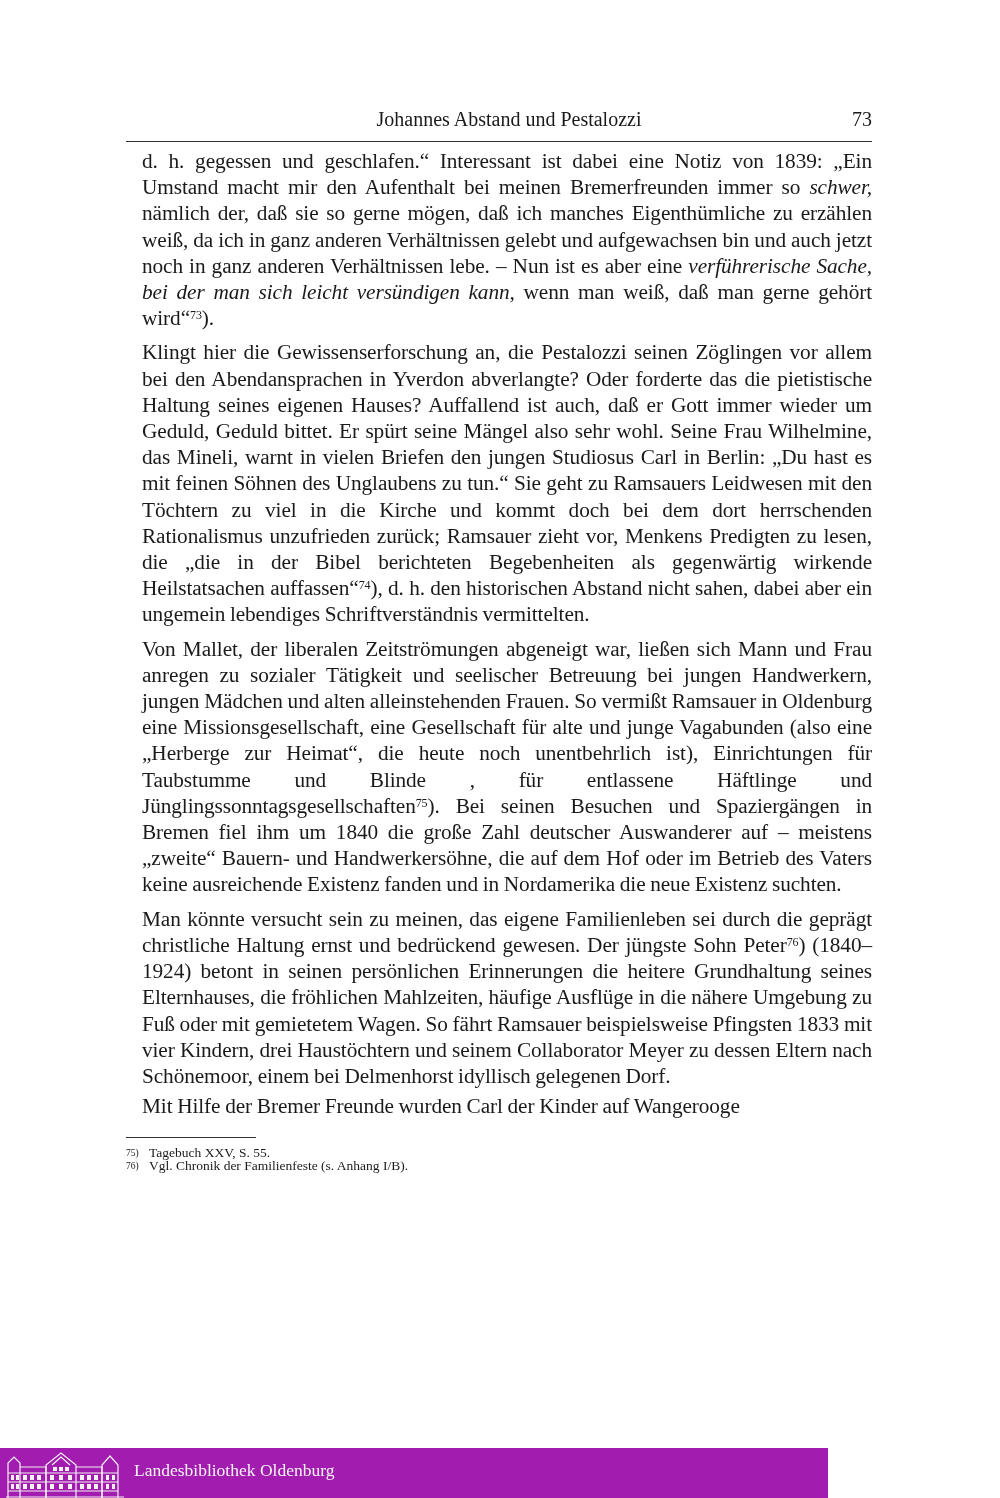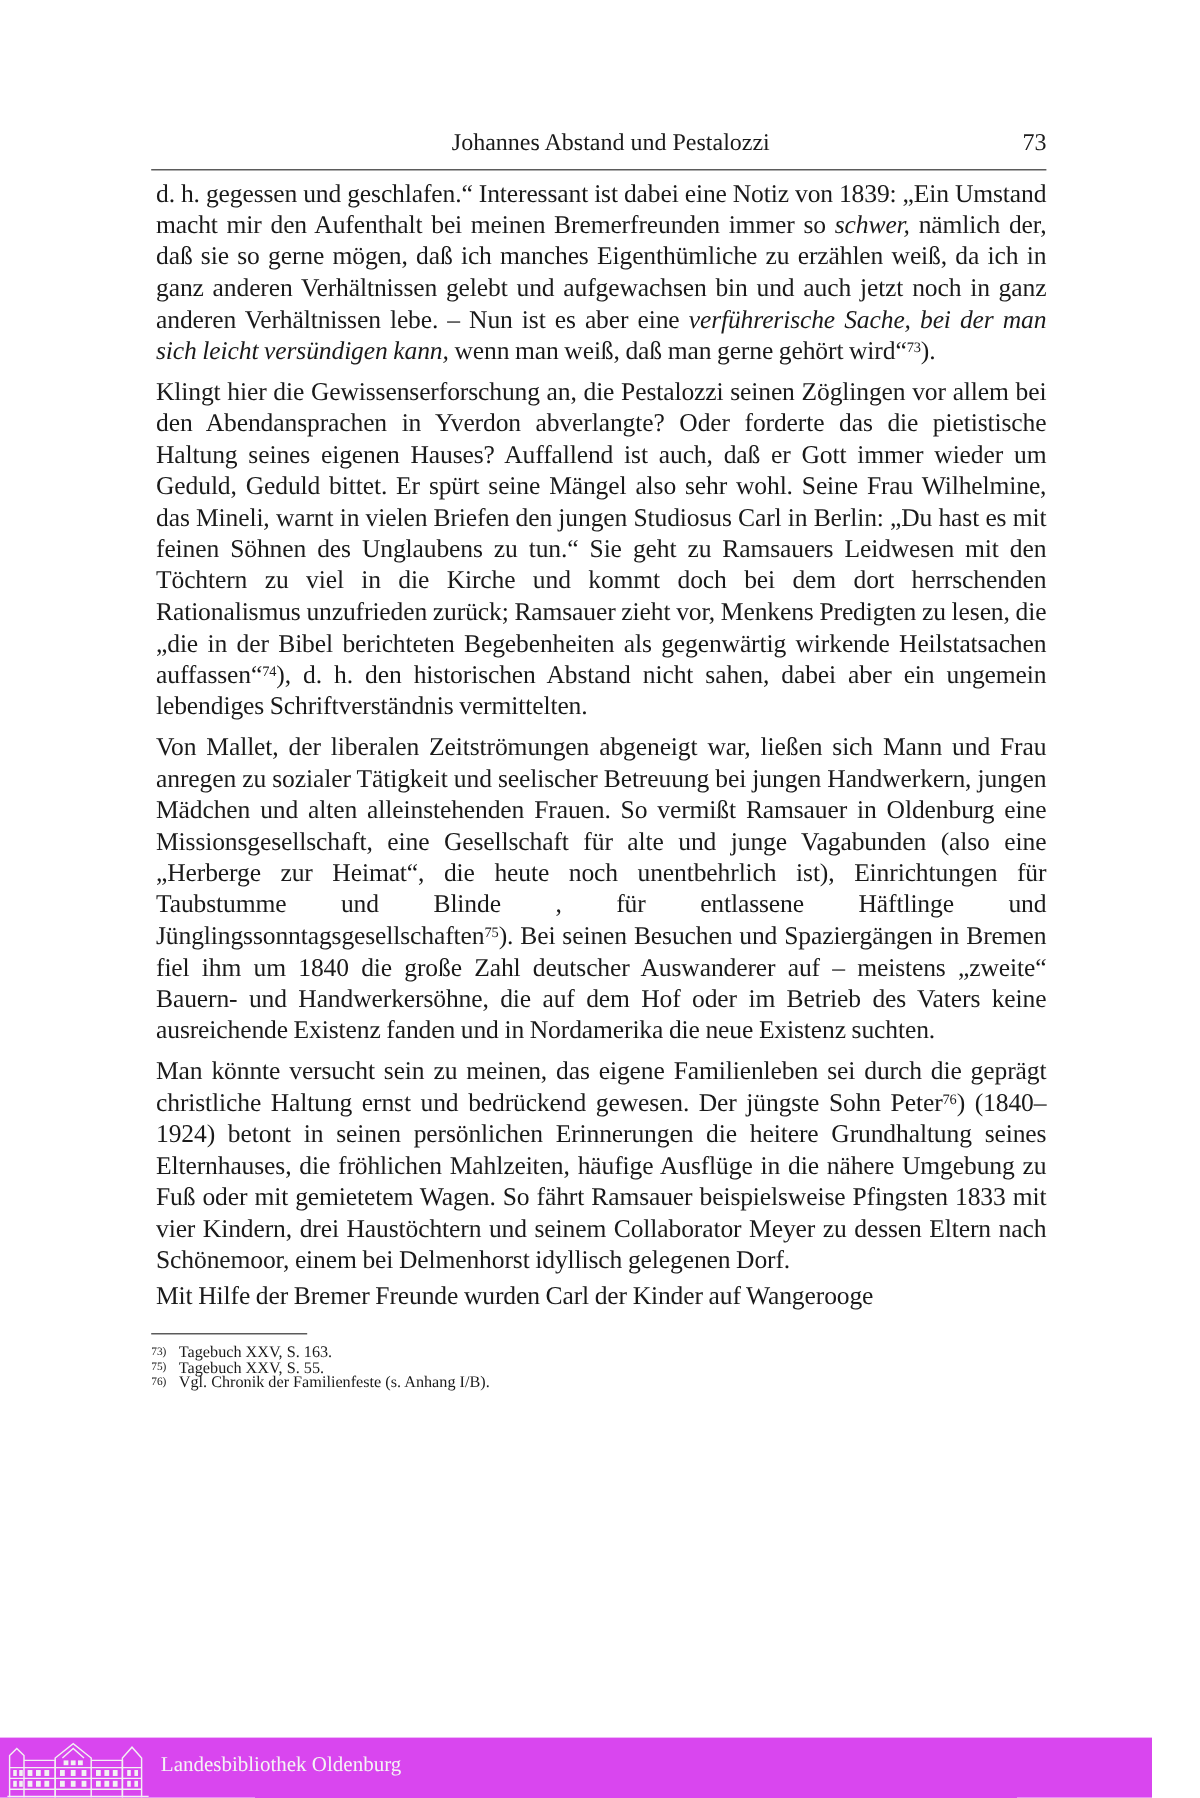--- a/index.html
+++ b/index.html
@@ -13,31 +13,31 @@
   .running-head {
     position: relative; height: 30px; font-size: 20px; line-height: 30px;
   }
   .running-head .title { position: absolute; left: 0; right: 0; text-align: center; padding-left: 20px; }
   .running-head .pageno { position: absolute; right: 0; top: 0; }
   .head-rule { height: 0; border-top: 1.5px solid #333; margin-top: 7px; }
   .body-text {
     margin-top: 6px; font-size: 21.3px; line-height: 26.2px; text-align: justify;
     hyphens: none; letter-spacing: -0.1px; word-spacing: -0.5px;
   }
-  .body-text p { margin: 0 0 8px 4px; }
+  .body-text p { margin: 0 0 8px 16px; }
   .body-text p.tight { margin-bottom: 4px; }
   .body-text em { font-style: italic; }
   sup.fn { font-size: 12px; vertical-align: 6px; line-height: 0; }
   .fn-rule { width: 130px; border-top: 1.3px solid #333; margin-top: 18px; }
   .footnotes { margin-top: 9px; font-size: 13.5px; line-height: 12.5px; }
   .footnotes .fn-line { display: flex; }
   .footnotes .fn-mark { width: 23px; font-size: 9.5px; }
   .footnotes .spaced { letter-spacing: 2px; }
   .footer-bar {
-    position: absolute; left: 0; top: 1448px; width: 960px; height: 50px; background: #d946ef;
+    position: absolute; left: 0; top: 1448px; width: 828px; height: 50px; background: #a21caf;
   }
   .footer-bar .logo { position: absolute; left: 6px; top: 3px; width: 118px; height: 47px; }
   .footer-bar .lib-name {
     position: absolute; left: 134px; top: 12px; font-size: 17.5px; color: #f4f4f4;
     font-family: "Liberation Serif", "DejaVu Serif", serif;
   }
 </style>
 </head>
 <body>
 
@@ -51,24 +51,20 @@
   <div class="body-text" id="body-text">
       <p><span>d. h. gegessen und geschlafen.“ Interessant ist dabei eine Notiz von 1839: „Ein Umstand macht mir den Aufenthalt bei meinen Bremerfreunden immer so </span><em>schwer,</em><span> nämlich der, daß sie so gerne mögen, daß ich manches Eigenthümliche zu erzählen weiß, da ich in ganz anderen Verhältnissen gelebt und aufgewachsen bin und auch jetzt noch in ganz anderen Verhältnissen lebe. – Nun ist es aber eine </span><em>verführerische Sache, bei der man sich leicht versündigen kann,</em><span> wenn man weiß, daß man gerne gehört wird“</span><sup class="fn">73</sup><span>).</span></p>
       <p><span>Klingt hier die Gewissenserforschung an, die Pestalozzi seinen Zöglingen vor allem bei den Abendansprachen in Yverdon abverlangte? Oder forderte das die pietistische Haltung seines eigenen Hauses? Auffallend ist auch, daß er Gott immer wieder um Geduld, Geduld bittet. Er spürt seine Mängel also sehr wohl. Seine Frau Wilhelmine, das Mineli, warnt in vielen Briefen den jungen Studiosus Carl in Berlin: „Du hast es mit feinen Söhnen des Unglaubens zu tun.“ Sie geht zu Ramsauers Leidwesen mit den Töchtern zu viel in die Kirche und kommt doch bei dem dort herrschenden Rationalismus unzufrieden zurück; Ramsauer zieht vor, Menkens Predigten zu lesen, die „die in der Bibel berichteten Begebenheiten als gegenwärtig wirkende Heilstatsachen auffassen“</span><sup class="fn">74</sup><span>), d. h. den historischen Abstand nicht sahen, dabei aber ein ungemein lebendiges Schriftverständnis vermittelten.</span></p>
       <p><span>Von Mallet, der liberalen Zeitströmungen abgeneigt war, ließen sich Mann und Frau anregen zu sozialer Tätigkeit und seelischer Betreuung bei jungen Handwerkern, jungen Mädchen und alten alleinstehenden Frauen. So vermißt Ramsauer in Oldenburg eine Missionsgesellschaft, eine Gesellschaft für alte und junge Vagabunden (also eine „Herberge zur Heimat“, die heute noch unentbehrlich ist), Einrichtungen für Taubstumme und Blinde , für entlassene Häftlinge und Jünglingssonntagsgesellschaften</span><sup class="fn">75</sup><span>). Bei seinen Besuchen und Spaziergängen in Bremen fiel ihm um 1840 die große Zahl deutscher Auswanderer auf – meistens „zweite“ Bauern- und Handwerkersöhne, die auf dem Hof oder im Betrieb des Vaters keine ausreichende Existenz fanden und in Nordamerika die neue Existenz suchten.</span></p>
       <p class="tight"><span>Man könnte versucht sein zu meinen, das eigene Familienleben sei durch die geprägt christliche Haltung ernst und bedrückend gewesen. Der jüngste Sohn Peter</span><sup class="fn">76</sup><span>) (1840–1924) betont in seinen persönlichen Erinnerungen die heitere Grundhaltung seines Elternhauses, die fröhlichen Mahlzeiten, häufige Ausflüge in die nähere Umgebung zu Fuß oder mit gemietetem Wagen. So fährt Ramsauer beispielsweise Pfingsten 1833 mit vier Kindern, drei Haustöchtern und seinem Collaborator Meyer zu dessen Eltern nach Schönemoor, einem bei Delmenhorst idyllisch gelegenen Dorf.</span></p>
       <p><span>Mit Hilfe der Bremer Freunde wurden Carl der Kinder auf Wangerooge</span></p>
     </div>
 
   <div class="fn-rule"></div>
   <div class="footnotes" id="footnotes">
-      <div class="fn-line">
-        <span class="fn-mark">73)</span>
-        <span>Tagebuch XXV, S. 163.</span>
-      </div>
       <div class="fn-line">
         <span class="fn-mark">75)</span>
         <span>Tagebuch XXV, S. 55.</span>
       </div>
       <div class="fn-line">
         <span class="fn-mark">76)</span>
         <span>Vgl. Chronik der Familienfeste (s. Anhang I/B).</span>
       </div>
     </div>
 </div>

